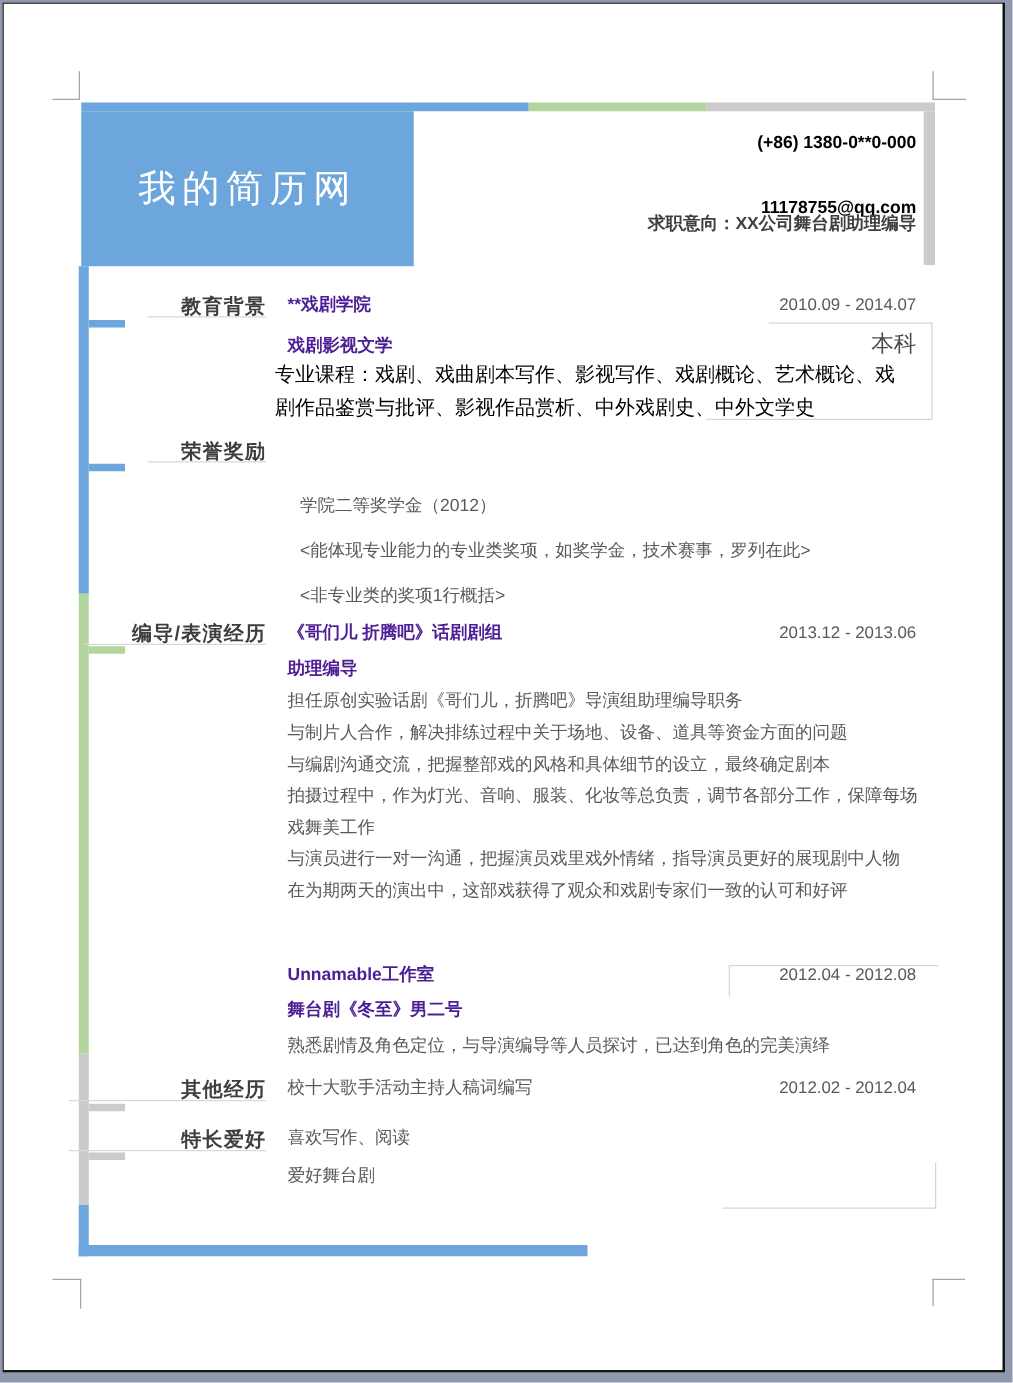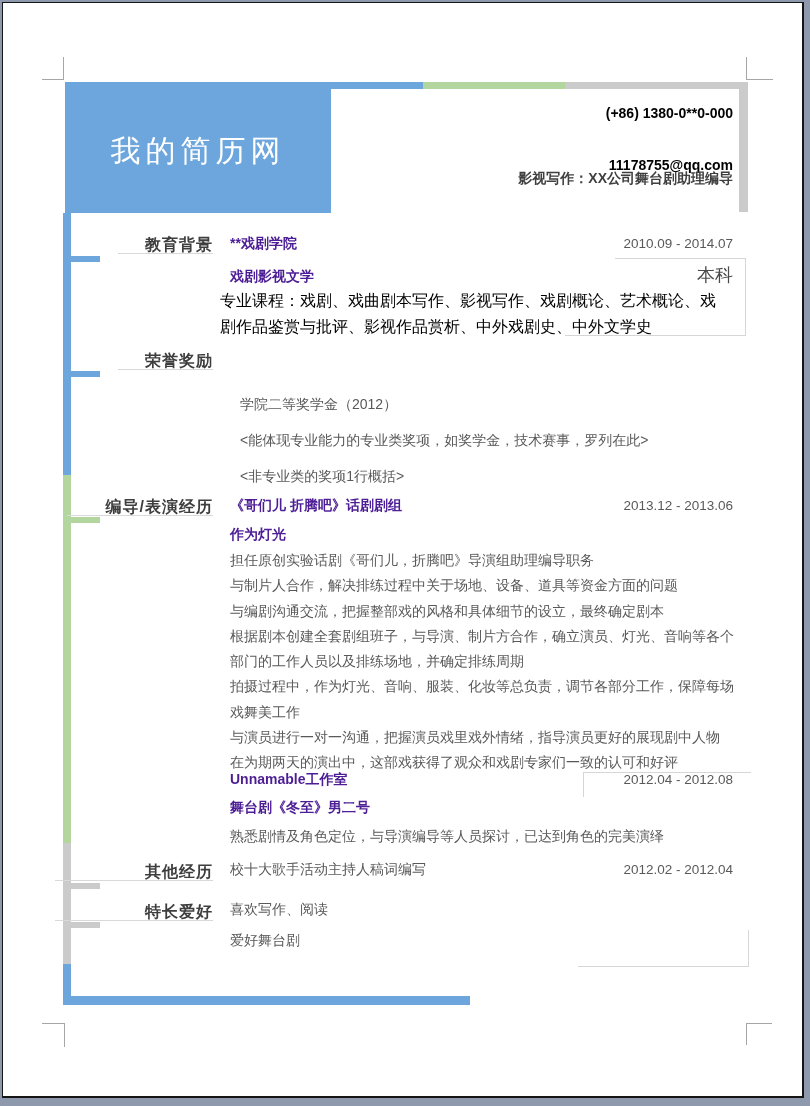--- a/index.html
+++ b/index.html
@@ -58,21 +58,21 @@
   <div class="abs strip c-green" style="left:423px;width:142px;"></div>
   <div class="abs strip c-gray" style="left:565px;width:183px;"></div>
 
   <div class="abs c-gray" style="left:739px;top:89px;width:9px;height:123px;"></div>
 
   <div class="abs logo-block c-blue">
     <span class="logo-text">我的简历网</span>
   </div>
   <div class="abs contact" style="top:105px;">(+86) 1380-0**0-000</div>
   <div class="abs contact" style="top:137px;margin-top:20px;">11178755@qq.com</div>
-  <div class="abs contact objective" style="top:170px;">影视写作：XX公司舞台剧助理编导</div>
+  <div class="abs contact objective" style="top:170px;">求职意向：XX公司舞台剧助理编导</div>
 
   <div class="abs leftbar c-blue" style="top:213px;height:262px;"></div>
   <div class="abs leftbar c-green" style="top:475px;height:368px;"></div>
   <div class="abs leftbar c-gray" style="top:843px;height:121px;"></div>
   <div class="abs leftbar c-blue" style="top:964px;height:41px;"></div>
 
   <div class="abs c-blue" style="left:63px;top:996px;width:407px;height:9px;"></div>
 
   <div class="abs h-label" style="top:235px;">教育背景</div>
   <div class="abs underline" style="left:118px;top:253px;width:95px;"></div>
@@ -99,26 +99,25 @@
   </div>
 
   <div class="abs h-label" style="top:497px;">编导/表演经历</div>
   <div class="abs underline" style="left:67px;top:515px;width:146px;"></div>
   <div class="abs stub c-green" style="top:517px;"></div>
 
   <div class="abs row" style="top:497px;">
     <span class="bold-title">《哥们儿 折腾吧》话剧剧组</span>
     <span class="date">2013.12 - 2013.06</span>
   </div>
-  <div class="abs bold-title" style="left:230px;top:526px;">作为灯光</div>
+  <div class="abs bold-title" style="left:230px;top:526px;">助理编导</div>
   <div class="abs detail-block" style="top:548px;">
     <p>担任原创实验话剧《哥们儿，折腾吧》导演组助理编导职务</p>
     <p>与制片人合作，解决排练过程中关于场地、设备、道具等资金方面的问题</p>
     <p>与编剧沟通交流，把握整部戏的风格和具体细节的设立，最终确定剧本</p>
-    <p>根据剧本创建全套剧组班子，与导演、制片方合作，确立演员、灯光、音响等各个部门的工作人员以及排练场地，并确定排练周期</p>
     <p>拍摄过程中，作为灯光、音响、服装、化妆等总负责，调节各部分工作，保障每场戏舞美工作</p>
     <p>与演员进行一对一沟通，把握演员戏里戏外情绪，指导演员更好的展现剧中人物</p>
     <p>在为期两天的演出中，这部戏获得了观众和戏剧专家们一致的认可和好评</p>
   </div>
 
   <div class="bracket bk-unm"></div>
   <div class="abs row" style="top:771px;">
     <span class="bold-title">Unnamable工作室</span>
     <span class="date">2012.04 - 2012.08</span>
   </div>

